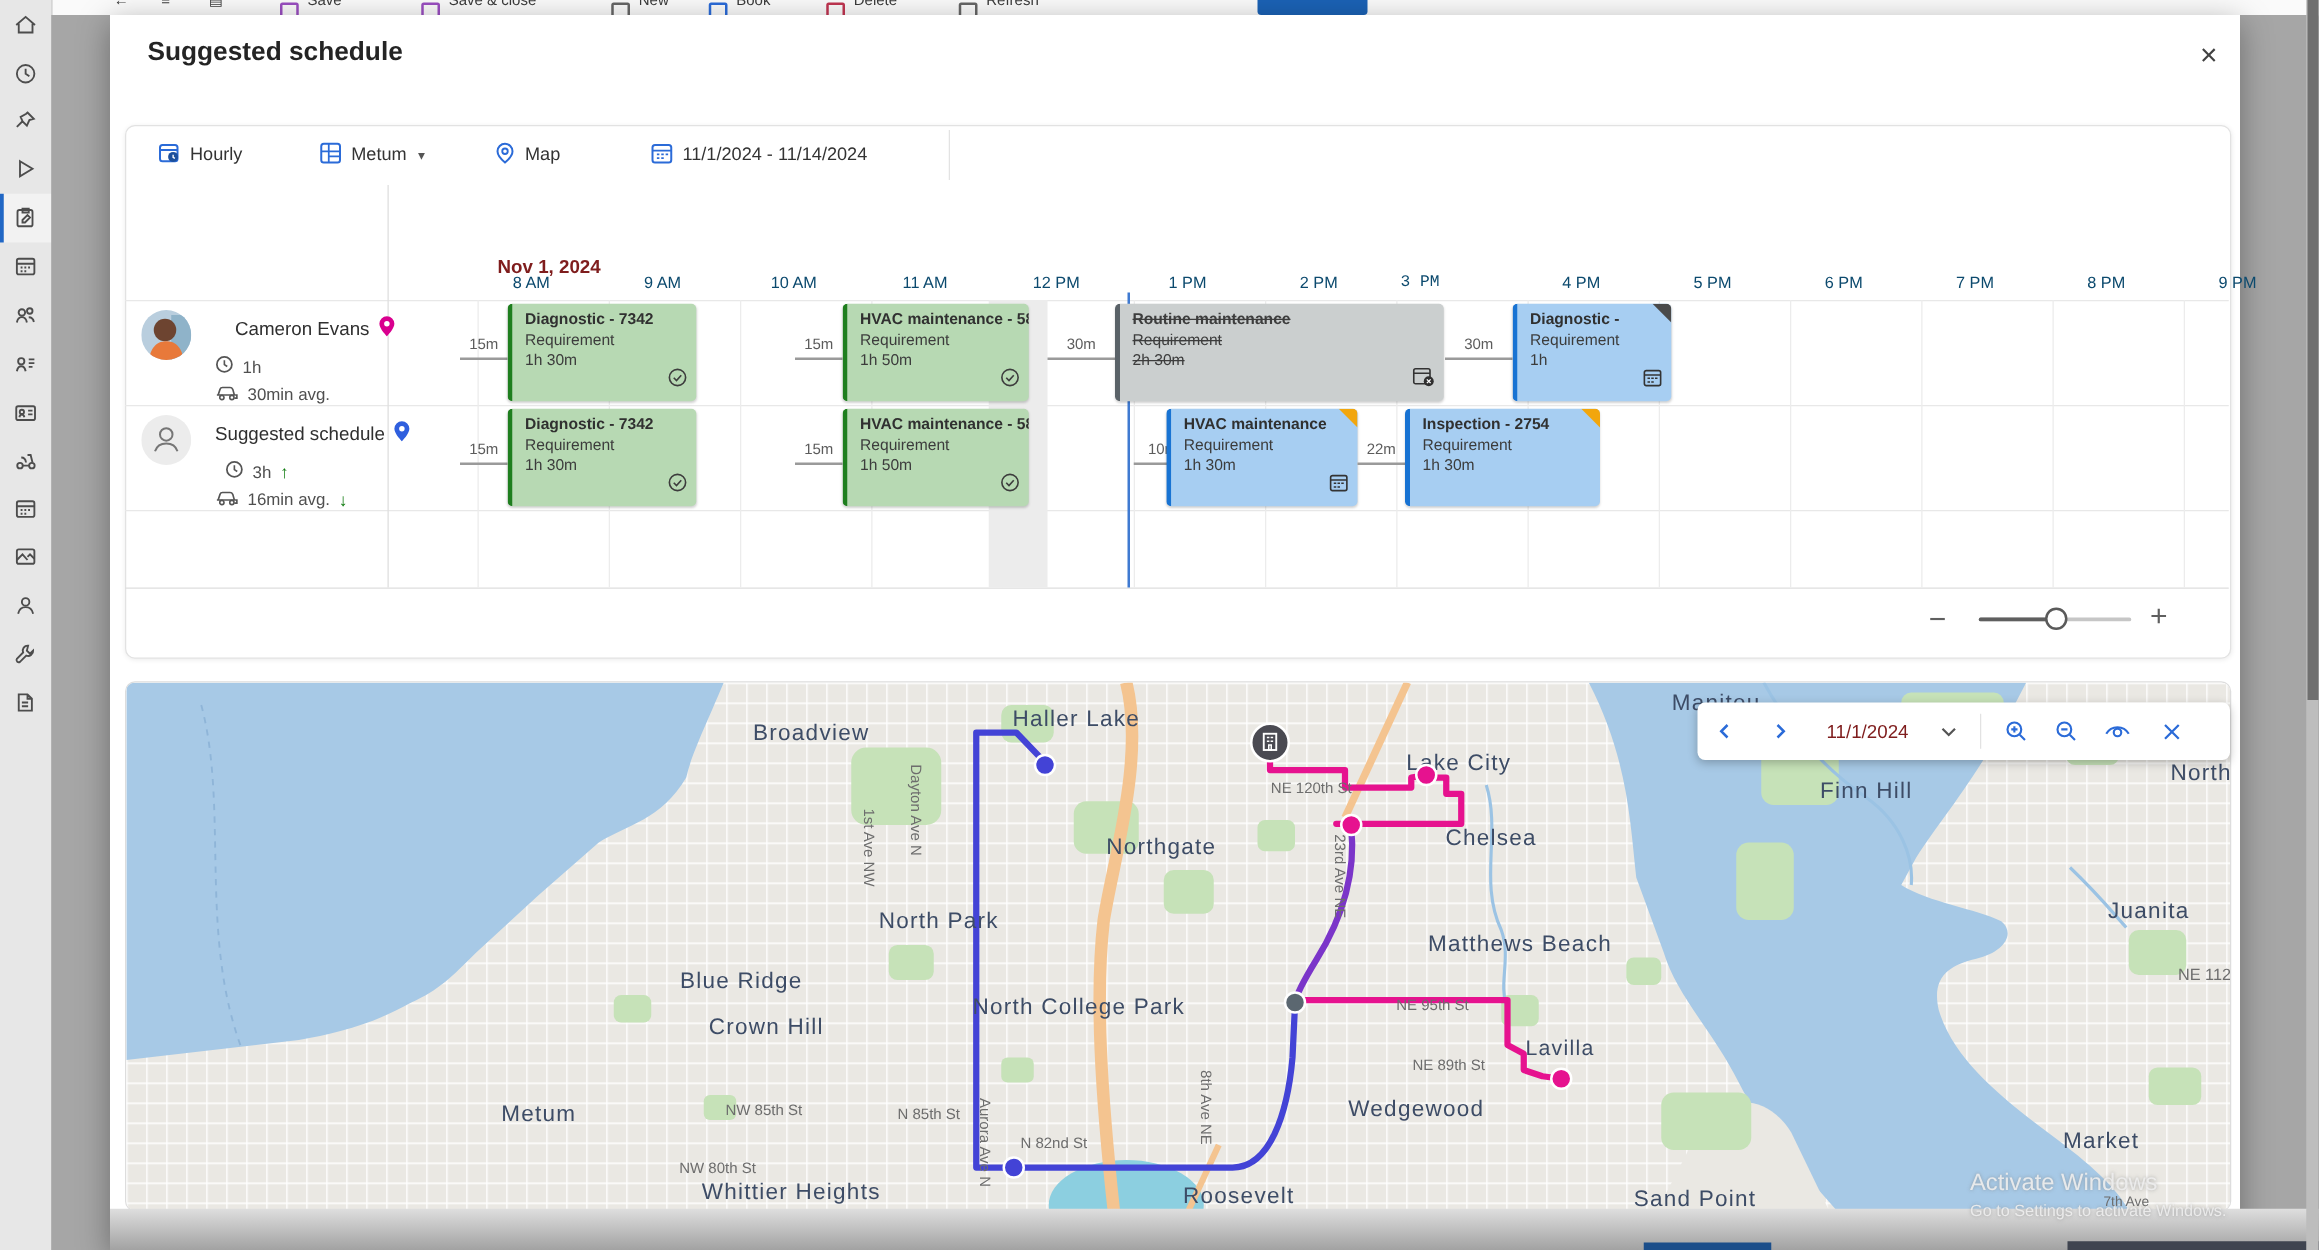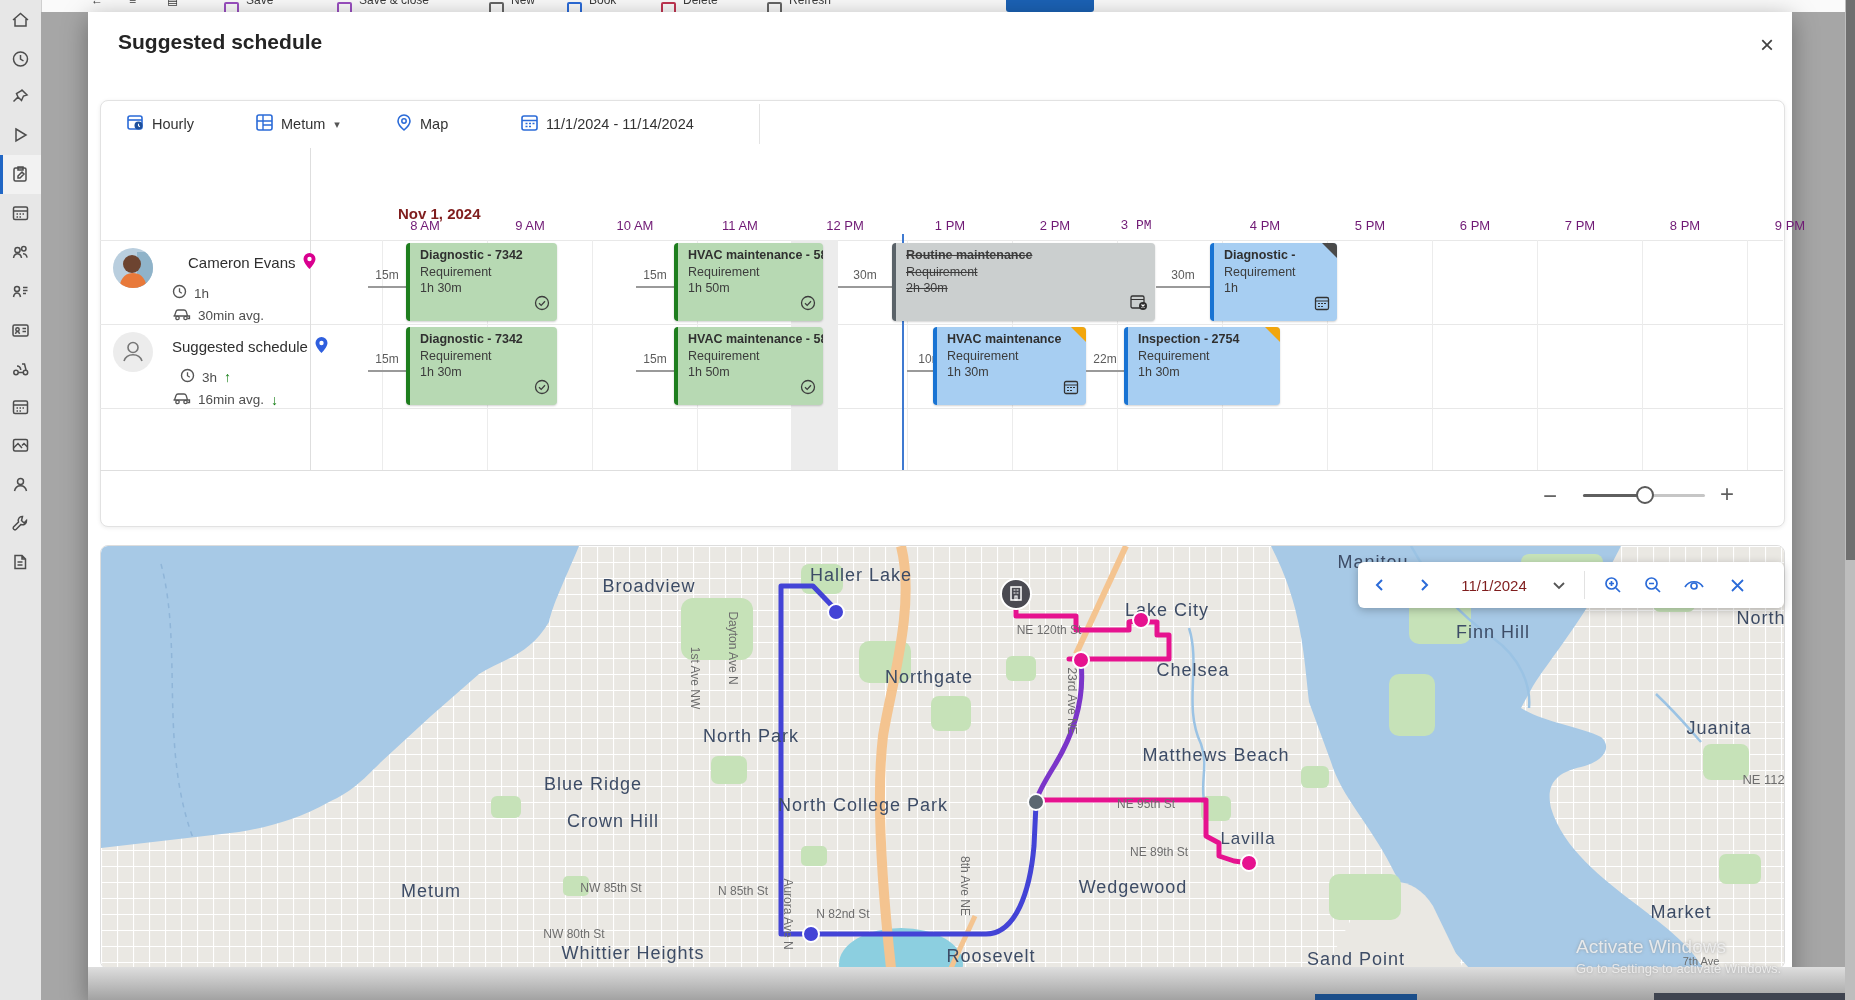--- a/index.html
+++ b/index.html
@@ -24,21 +24,21 @@
   .modal-title{left:118px;top:30px;font-size:21px;font-weight:600;color:#242424;}
   .modal-close{left:1750px;top:28px;width:34px;height:34px;display:flex;align-items:center;justify-content:center;font-size:24px;color:#424242;cursor:pointer;}
   
   .card{background:#fff;border:1px solid #e2e2e2;border-radius:8px;box-shadow:0 1px 4px rgba(0,0,0,.08);}
   .gantt-card{left:100px;top:100px;width:1683px;height:425px;}
   .vtoolbar-item{position:absolute;top:104px;height:40px;display:flex;align-items:center;gap:7px;font-size:14.5px;color:#333;cursor:pointer;}
   .vtoolbar-item svg{flex:none;}
   .vt-divider{left:759px;top:104px;width:1px;height:40px;background:#e3e3e3;}
   .chev{font-size:11px;color:#555;margin-left:2px;}
   .date-header{left:398px;top:170px;font-size:15px;font-weight:600;color:#7f1d1d;margin-top:35px;}
-  .hour-label{position:absolute;top:218px;width:80px;text-align:center;font-size:13px;color:#701a75;}
+  .hour-label{position:absolute;top:218px;width:80px;text-align:center;font-size:13px;color:#0c4a6e;}
   .vline{position:absolute;top:240px;width:1px;height:230px;background:#ececec;}
   .hline{position:absolute;left:100px;width:1683px;height:1px;background:#e8e8e8;}
   .panel-split{left:310px;top:148px;width:1px;height:322px;background:#dedede;}
   .offband{left:791px;top:240px;width:47px;height:230px;background:#ececec;}
   .nowline{left:902px;top:234px;width:2px;height:236px;background:#3f7ad1;}
   
   .res-name{font-size:15px;color:#2f2f2f;display:flex;align-items:center;gap:6px;}
   .res-meta{font-size:13.5px;color:#4f4f4f;display:flex;align-items:center;gap:7px;margin-top:6px;}
   .trend{font-weight:700;font-size:14px;color:#107c10;}
   

